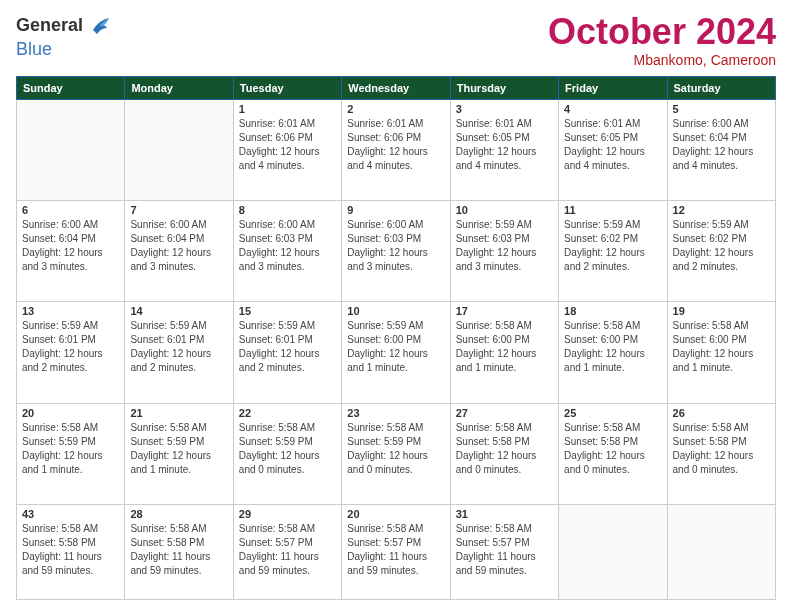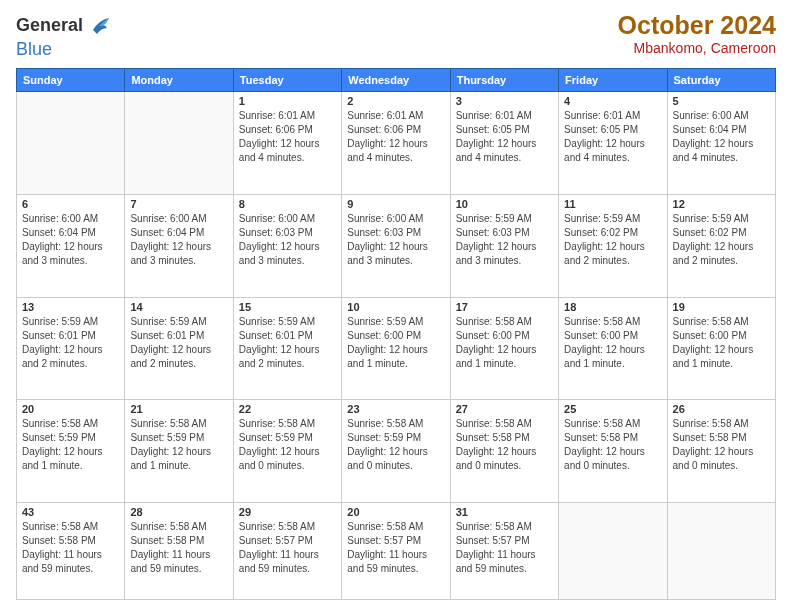--- a/index.html
+++ b/index.html
@@ -42,36 +42,36 @@
     }
     .logo-bird {
       width: 28px;
       height: 28px;
       margin-left: 2px;
     }
     .title-area {
       text-align: right;
     }
     .month-title {
-      font-size: 25px;
+      font-size: 36px;
       font-weight: bold;
-      color: #a16207;
+      color: #be185d;
       line-height: 1.1;
     }
     .subtitle {
       font-size: 14px;
       color: #b91c1c;
     }
     .calendar-table {
       width: 100%;
       border-collapse: collapse;
       flex: 1;
     }
     .calendar-table th {
-      background-color: #3b82f6;
+      background-color: #14532d;
       color: white;
       font-size: 11px;
       font-weight: bold;
       padding: 5px 6px;
       text-align: left;
       border: 1px solid #2060a0;
     }
     .calendar-table td {
       border: 1px solid #ccc;
       vertical-align: top;

